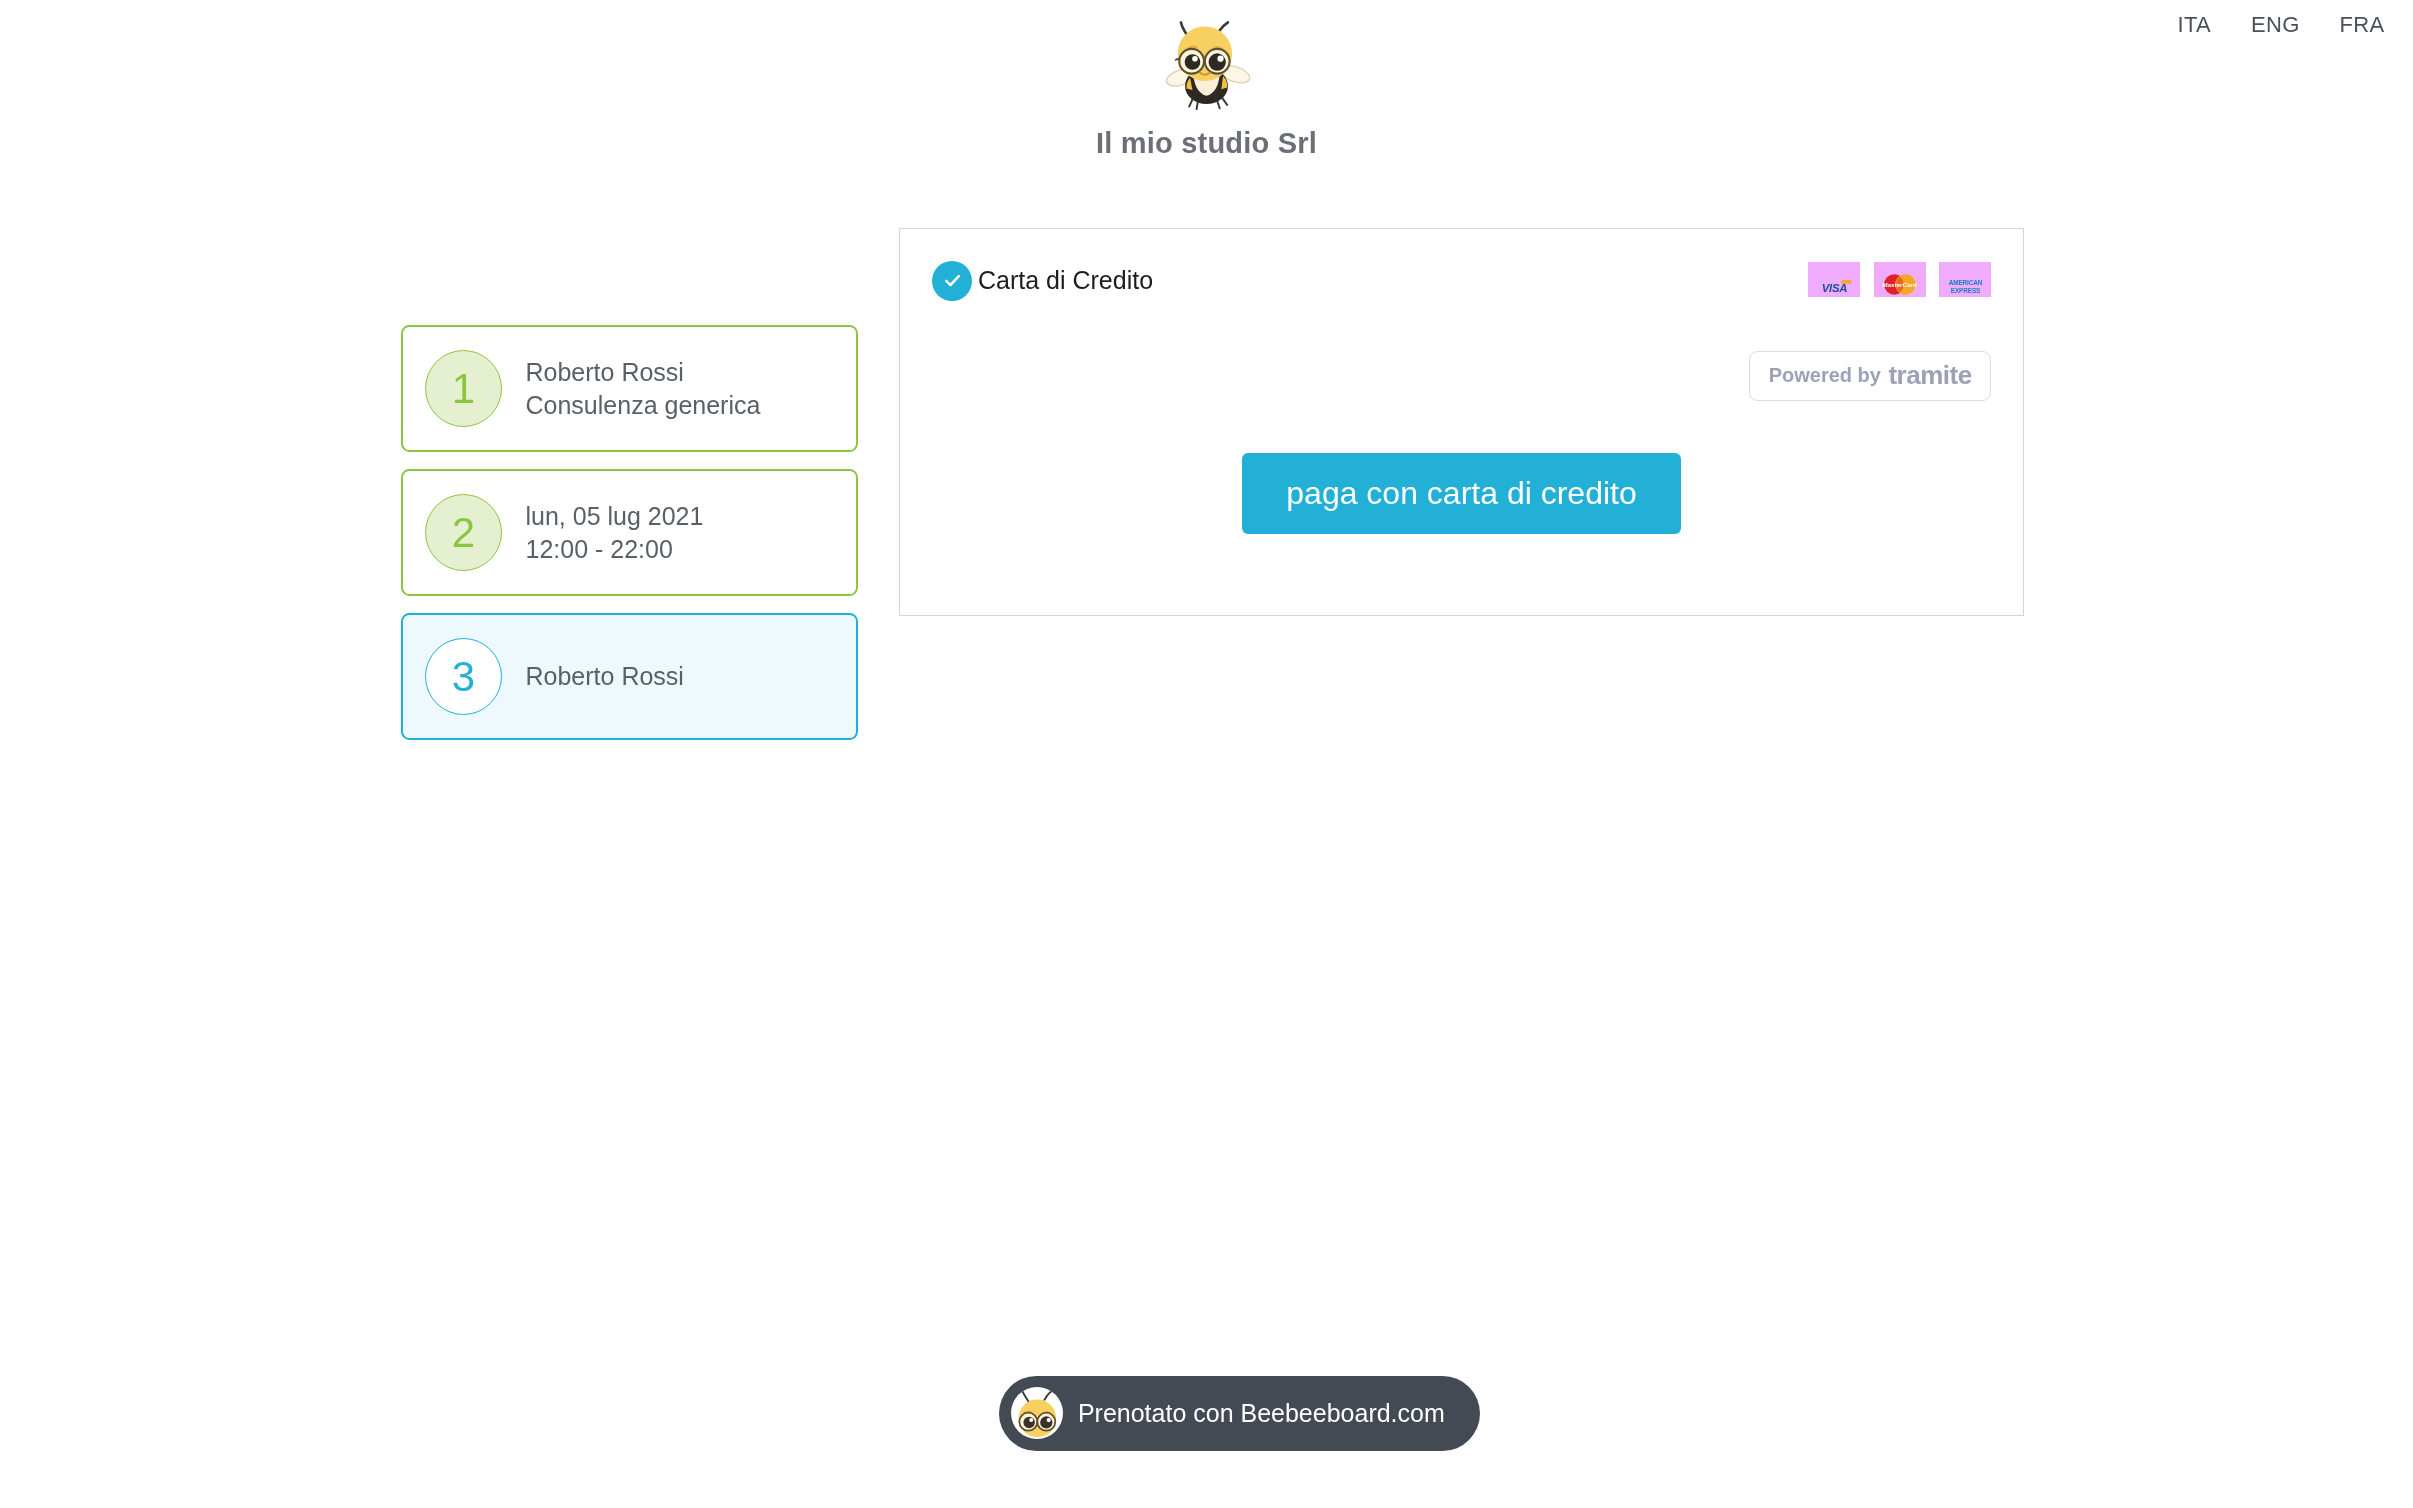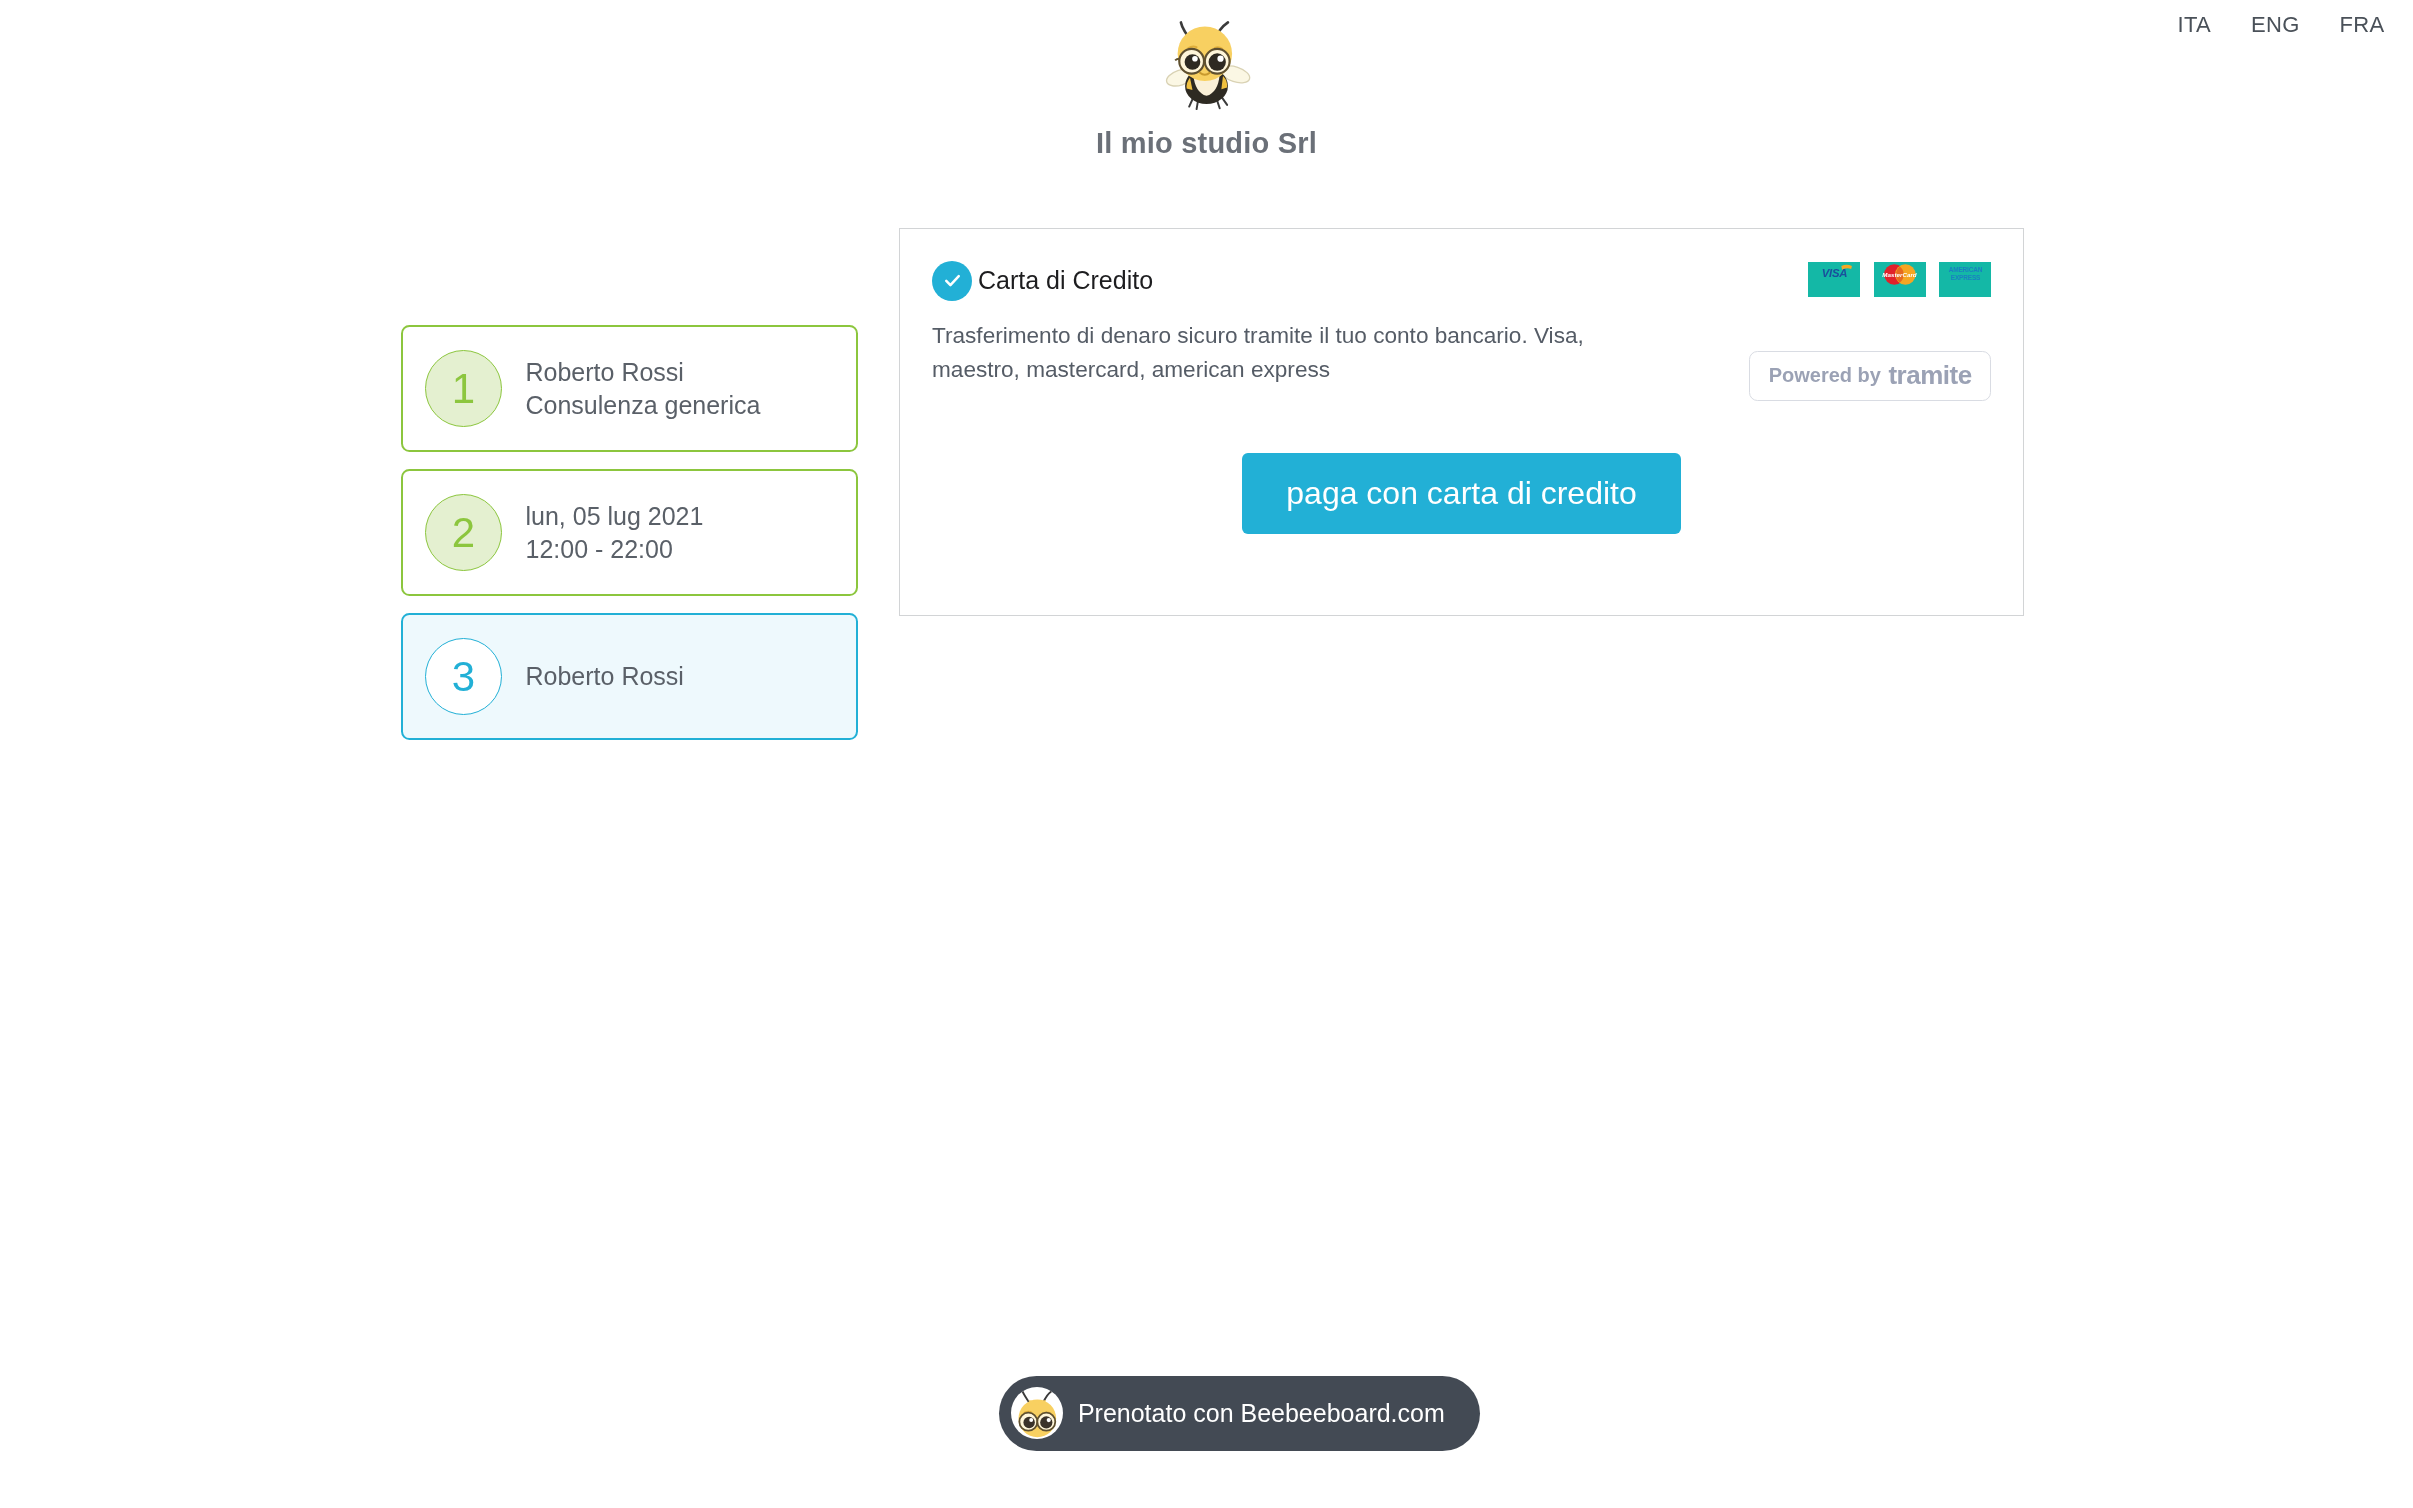--- a/index.html
+++ b/index.html
@@ -150,23 +150,23 @@
   .brands-col {
     display: flex;
     flex-direction: column;
     align-items: flex-end;
     gap: 13.4px;
     padding-top: 3.4px;
   }
   .brand-row { display: flex; gap: 13.4px; }
   .brand-chip {
     width: 52px; height: 35px;
-    background: #14b8a6;
-    display: flex;
-    align-items: flex-start;
+    background: #f0abfc;
+    display: flex;
+    align-items: flex-end;
     justify-content: center;
   }
   .stripe-badge {
     display: flex;
     align-items: center;
     gap: 7.5px;
     border: 1.7px solid #d9dce3;
     border-radius: 8.4px;
     background: #ffffff;
     padding: 8.4px 18.4px;
@@ -308,21 +308,20 @@
 
     <div class="pay-head-left">
       <div class="pay-title-row">
         <span class="check-badge">
           <svg viewBox="0 0 24 24" width="25" height="25" aria-hidden="true">
             <path d="M6 12.4 l4 4 l8 -8.6" fill="none" stroke="#ffffff" stroke-width="2.4" stroke-linecap="round" stroke-linejoin="round"></path>
           </svg>
         </span>
         <span class="pay-title">Carta di Credito</span>
       </div>
-      <div class="pay-desc">Trasferimento di denaro sicuro tramite il tuo conto bancario. Visa, maestro, mastercard, american express</div>
     </div>
 
     <div class="brands-col">
       <div class="brand-row">
 
         <span class="brand-chip">
           <svg viewBox="0 0 62 26" width="47" height="20" aria-hidden="true">
             <path d="M40 5 q7 -3 14 0 l-1 4 q-6 -2 -12 1 z" fill="#f6a823"></path>
             <text x="31" y="19" text-anchor="middle" font-family="'Liberation Sans',sans-serif" font-size="15" font-weight="bold" font-style="italic" fill="#1a4f9c" letter-spacing="-0.4">VISA</text>
           </svg>

